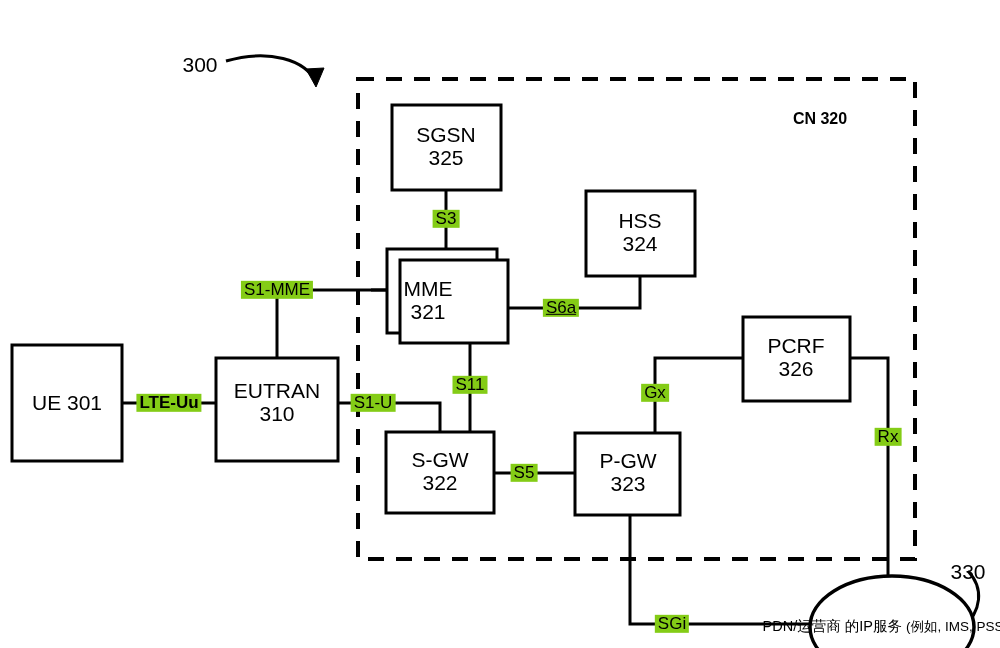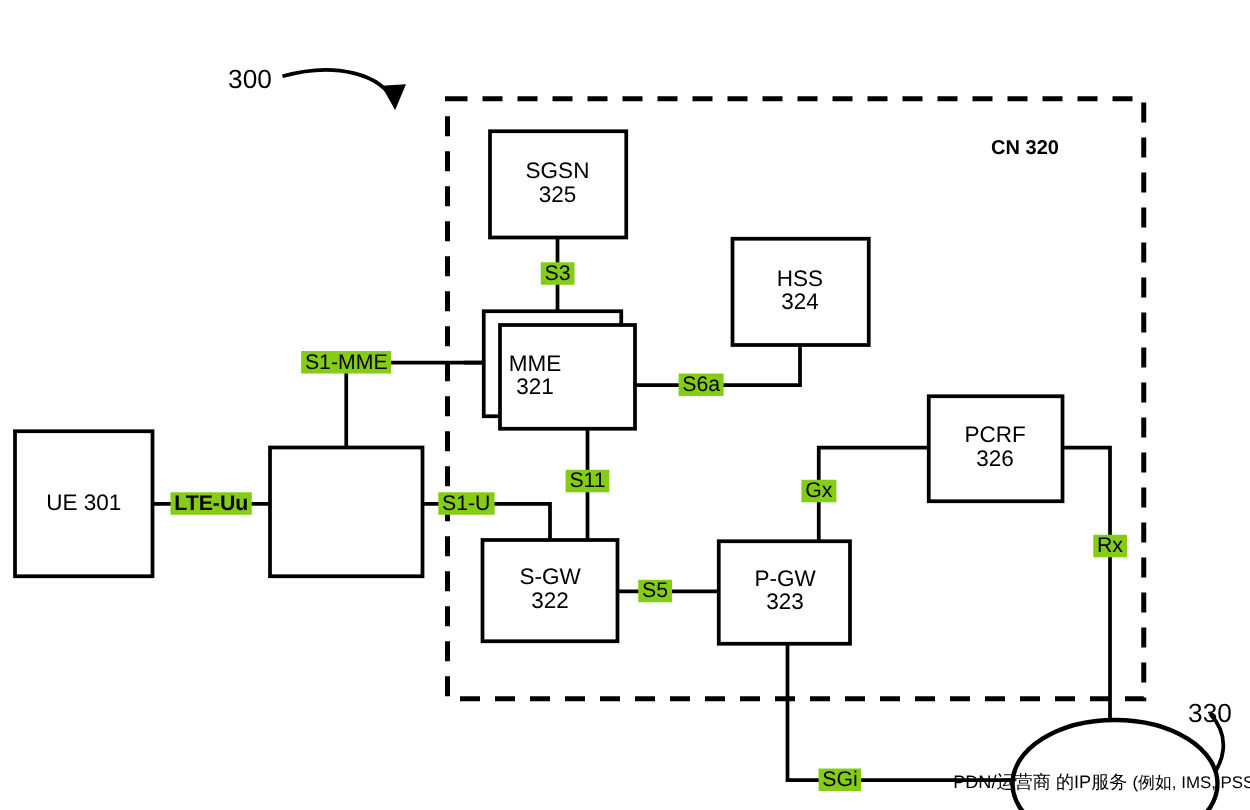--- a/index.html
+++ b/index.html
@@ -24,21 +24,21 @@
     top: 0;
   }
   .lbl {
     position: absolute;
     color: #000;
     white-space: nowrap;
     line-height: 1.08;
     text-align: center;
   }
   .node-label {
-    font-size: 18px;
+    font-size: 21px;
   }
   .node-label .ln2 { display: block; }
   .if-label {
     font-size: 17px;
     background: #84cc16;
     padding: 0 3px;
   }
   .if-label.bold { font-weight: bold; }
   .ref-label {
     font-size: 21px;
@@ -114,20 +114,24 @@
 
   <div class="lbl ref-label center-box" style="left:200px; top:22px;">300</div>
   <div class="lbl ref-label center-box" style="left:968px; top:529px;">330</div>
 
   <div class="lbl cn-label center-box" style="left:820px; top:76px;">CN 320</div>
 
   <div class="lbl node-label center-box" style="left:67px; top:360px;">
     <span>UE 301</span>
   </div>
 
+  <div class="lbl node-label center-box" style="left:277px; top:360px;">
+    <span>EUTRAN</span>
+    <span class="ln2">310</span>
+  </div>
 
   <div class="lbl node-label center-box" style="left:446px; top:104px;">
     <span>SGSN</span>
     <span class="ln2">325</span>
   </div>
 
   <div class="lbl node-label center-box" style="left:428px; top:258px;">
     <span>MME</span>
     <span class="ln2">321</span>
   </div>
@@ -161,21 +165,21 @@
   <div class="lbl if-label bold center-box" style="left:169px; top:360px;text-align:center;">LTE-Uu</div>
 
   <div class="lbl if-label center-box" style="left:277px; top:247px;">S1-MME</div>
 
   <div class="lbl if-label center-box" style="left:373px; top:360px;">S1-U</div>
 
   <div class="lbl if-label center-box" style="left:446px; top:176px;">S3</div>
 
   <div class="lbl if-label center-box" style="left:470px; top:342px;">S11</div>
 
-  <div class="lbl if-label center-box" style="left:561px; top:265px;">S6a</div>
+  <div class="lbl if-label center-box" style="left:561px; top:265px;text-decoration:underline;">S6a</div>
 
   <div class="lbl if-label center-box" style="left:524px; top:430px;">S5</div>
 
   <div class="lbl if-label center-box" style="left:655px; top:350px;">Gx</div>
 
   <div class="lbl if-label center-box" style="left:888px; top:394px;">Rx</div>
 
   <div class="lbl if-label center-box" style="left:672px; top:581px;">SGi</div>
 
 </div>

